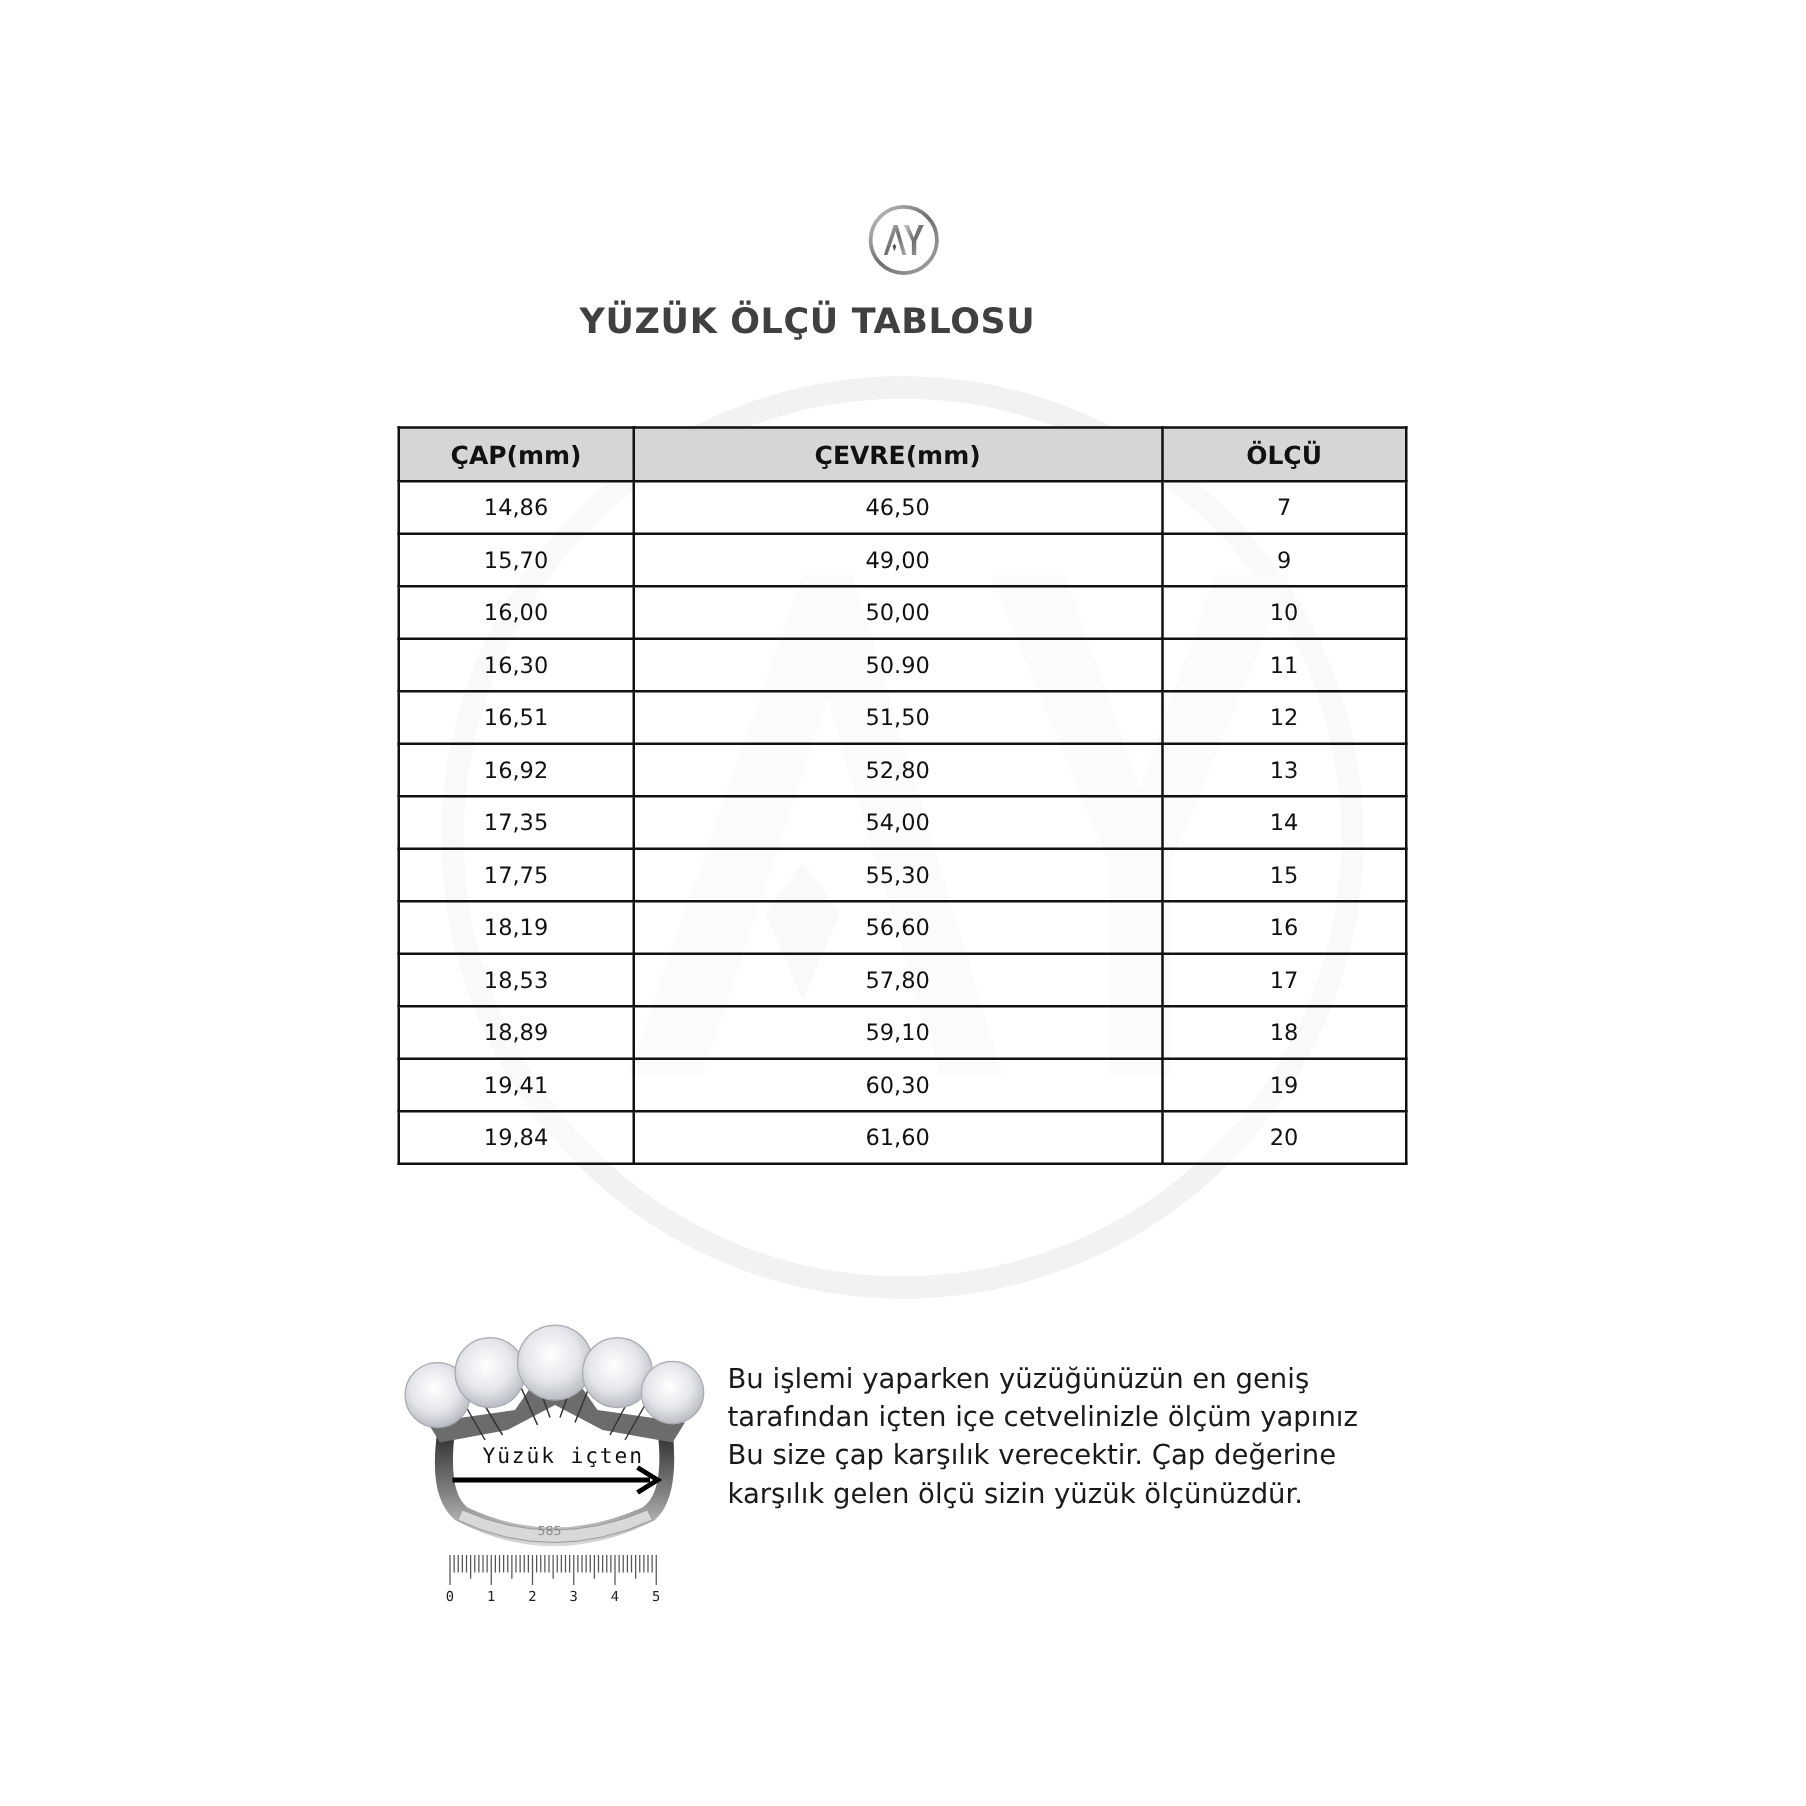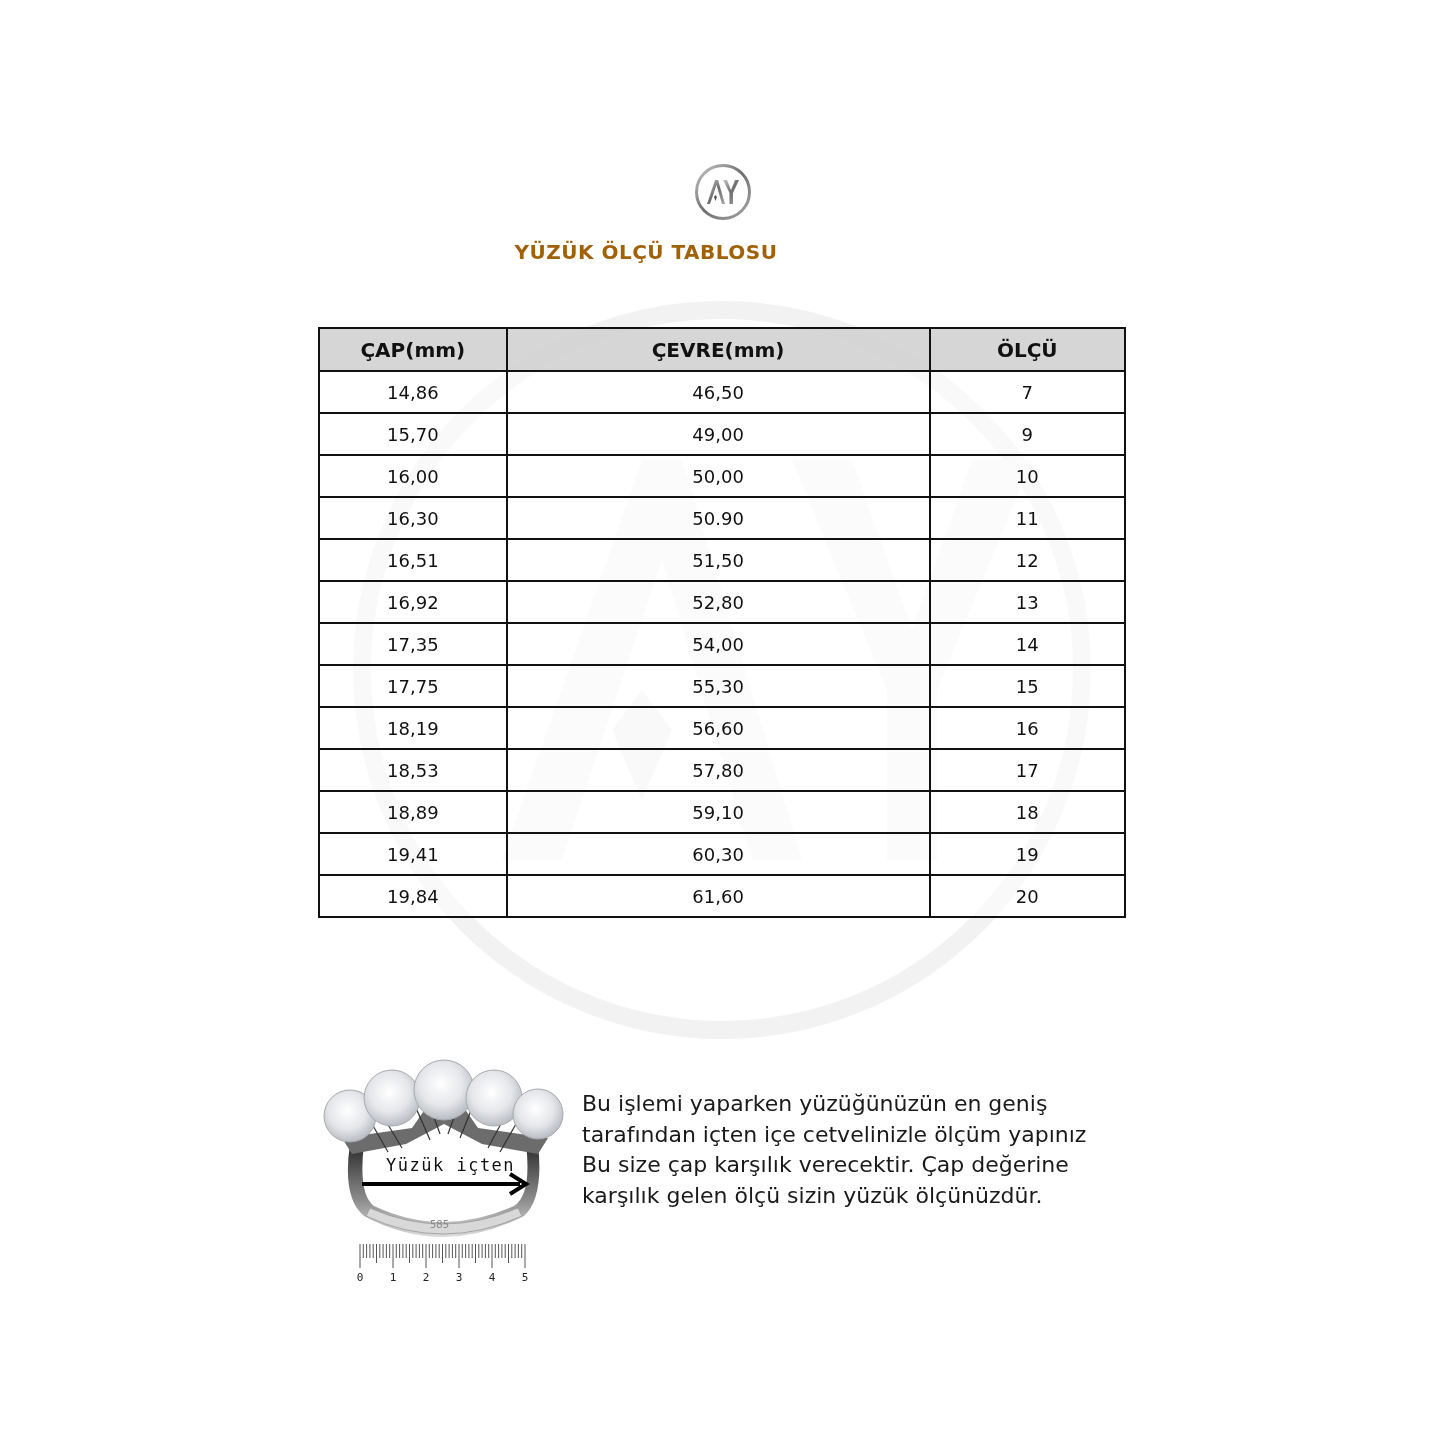--- a/index.html
+++ b/index.html
@@ -3,25 +3,25 @@
   <meta charset="utf-8">
   <style>
     html, body { margin: 0; padding: 0; }
     body {
       width: 1445px; height: 1445px; background: #ffffff; position: relative; overflow: hidden;
       font-family: "Liberation Sans", sans-serif; color: #111;
     }
     .logo { position: absolute; left: 694px; top: 163px; width: 58px; height: 58px; }
     .page-title {
       position: absolute; left: 0; width: 1292px; top: 240px; text-align: center;
-      font-family: "DejaVu Sans", sans-serif; font-weight: bold; font-size: 20px; letter-spacing: 0.5px; color: #a16207;
+      font-family: "DejaVu Sans", sans-serif; font-weight: bold; font-size: 28px; letter-spacing: 0.5px; color: #404040;
     }
     .watermark { position: absolute; left: 352px; top: 300px; width: 740px; height: 740px; pointer-events: none; }
     table.size-table {
-      position: absolute; left: 318px; top: 327px; width: 808px; border-collapse: collapse;
+      position: absolute; left: 318px; top: 341px; width: 808px; border-collapse: collapse;
       font-family: "DejaVu Sans", sans-serif;
     }
     table.size-table th, table.size-table td {
       border: 2px solid #111; text-align: center; height: 40px; padding: 0; font-size: 18px;
     }
     table.size-table th { background: rgba(210,210,210,0.92); font-weight: bold; font-size: 20px; height: 41px; }
     table.size-table td { background: rgba(255,255,255,0.55); font-weight: normal; }
     col.c1 { width: 188px; } col.c2 { width: 424px; } col.c3 { width: 196px; }
     .ring-figure { position: absolute; left: 312px; top: 1058px; width: 262px; height: 230px; }
     .ring-label {

